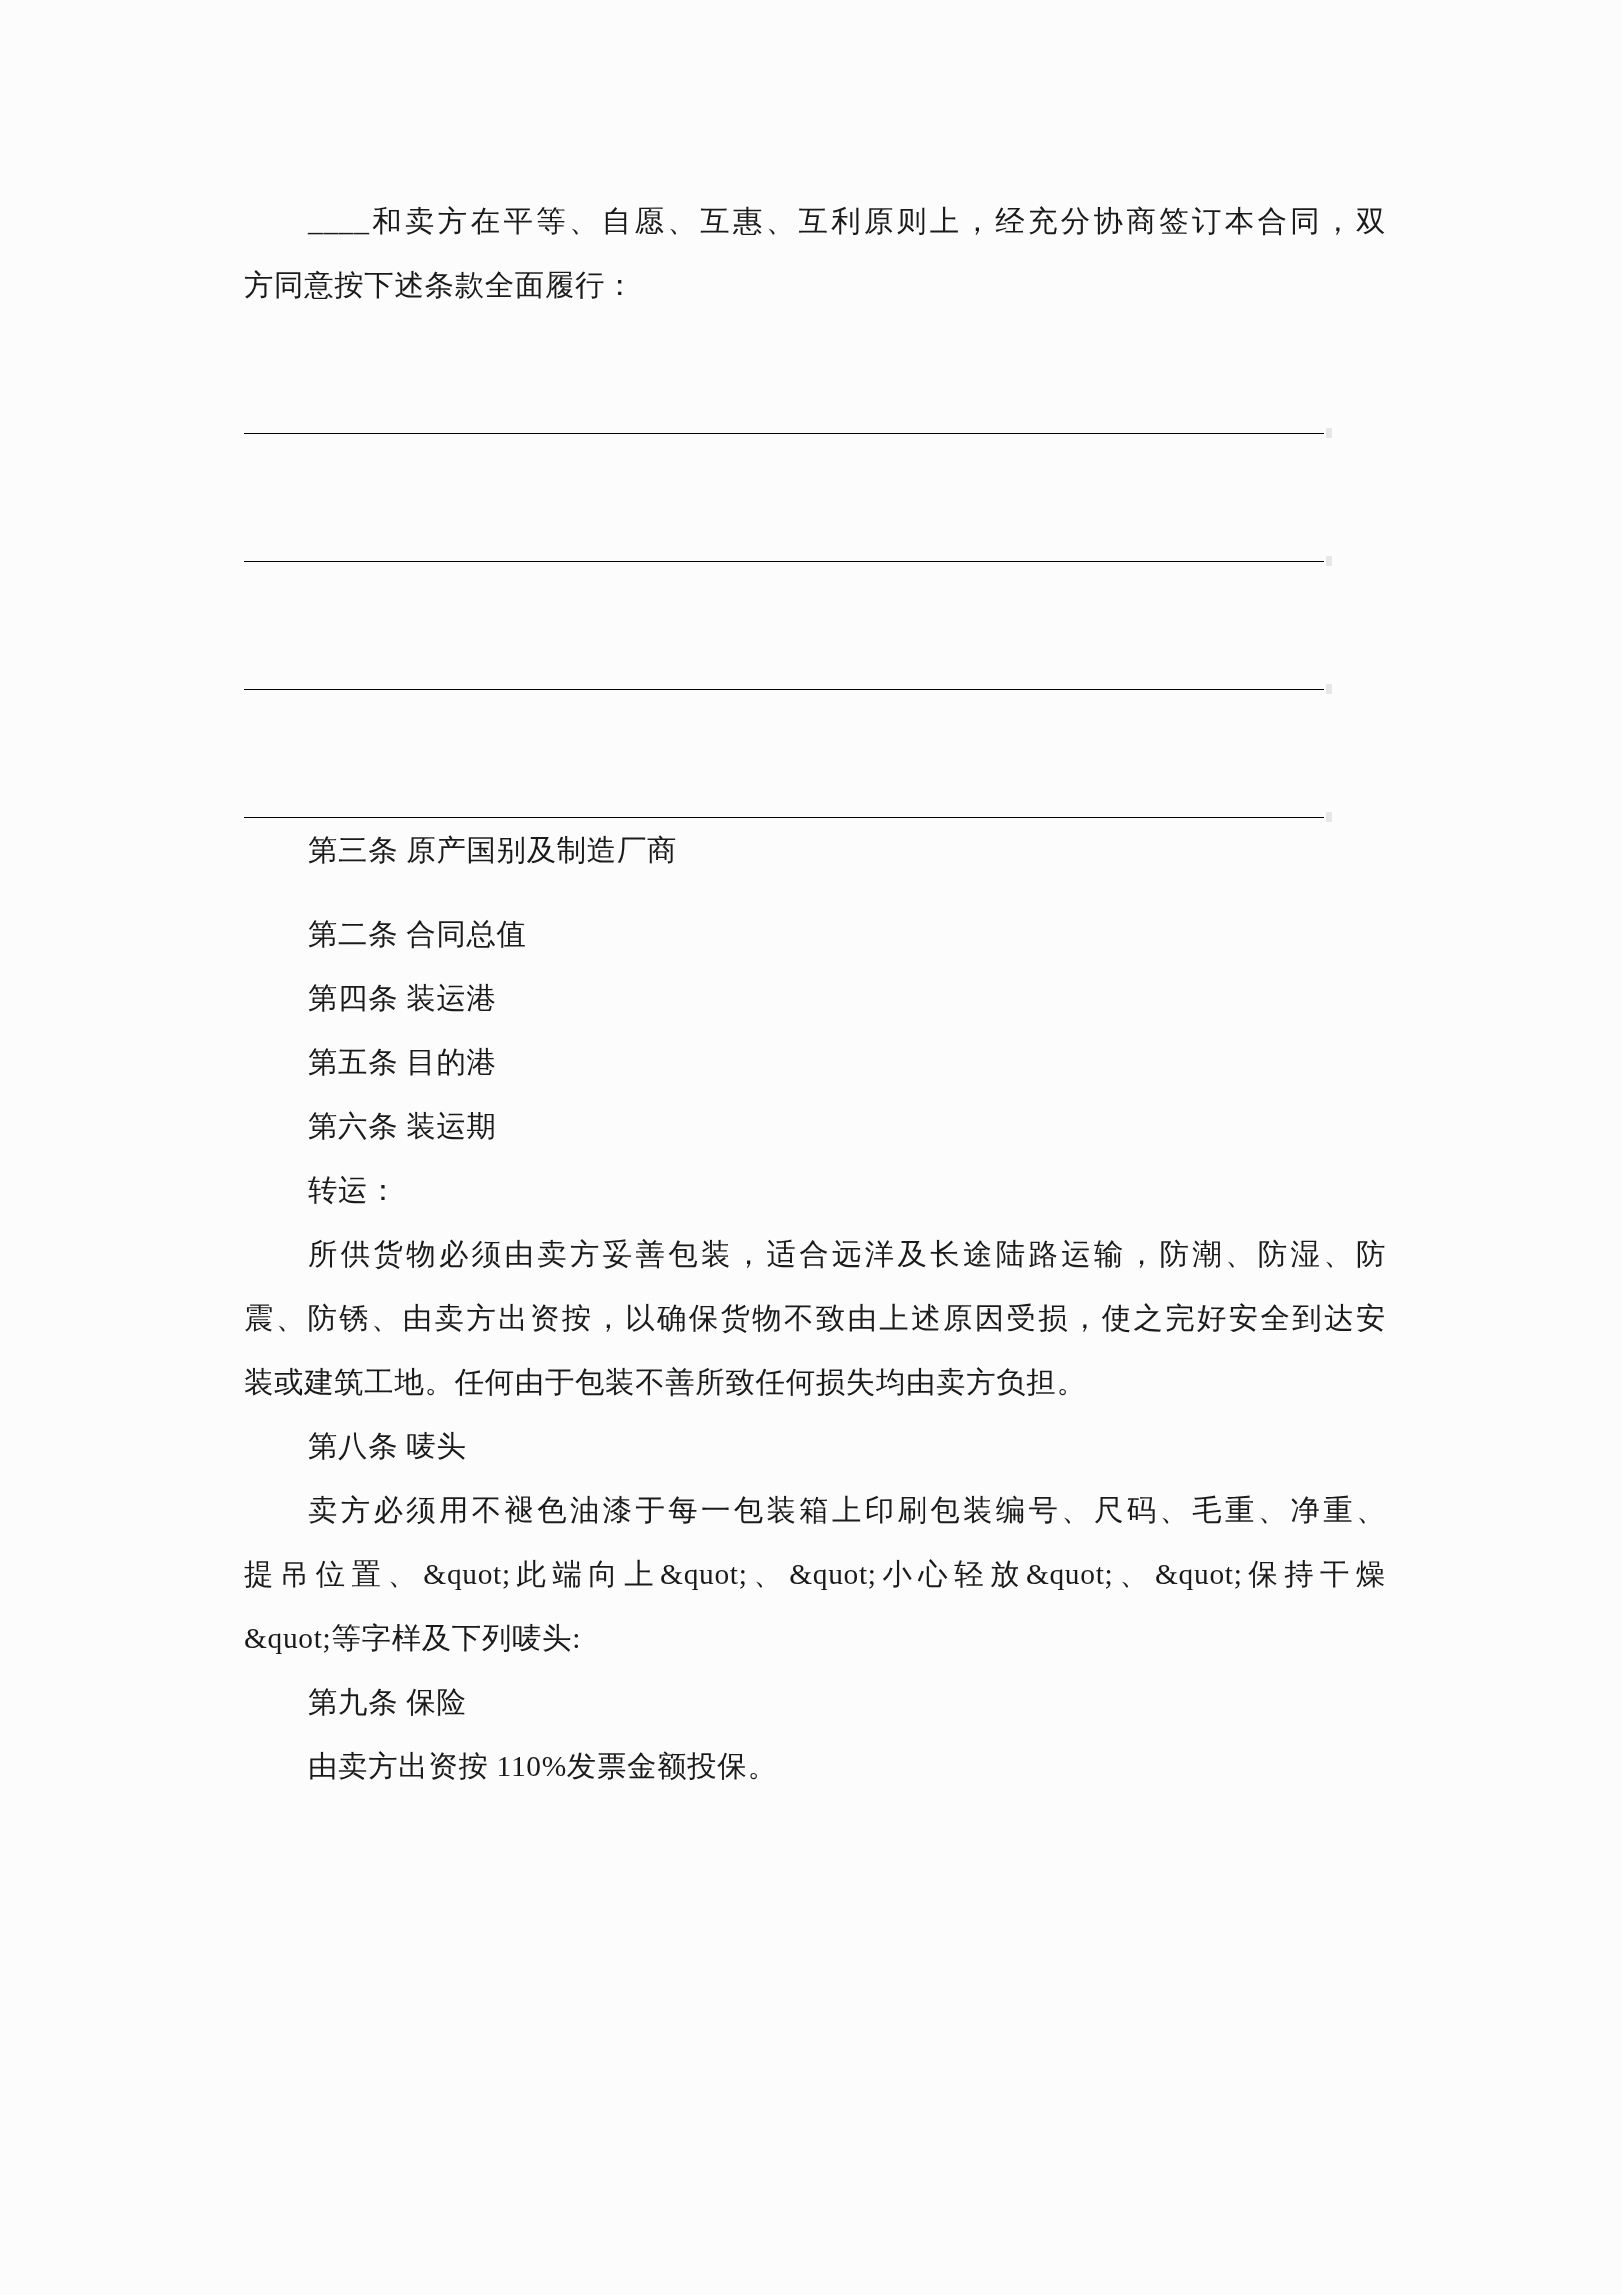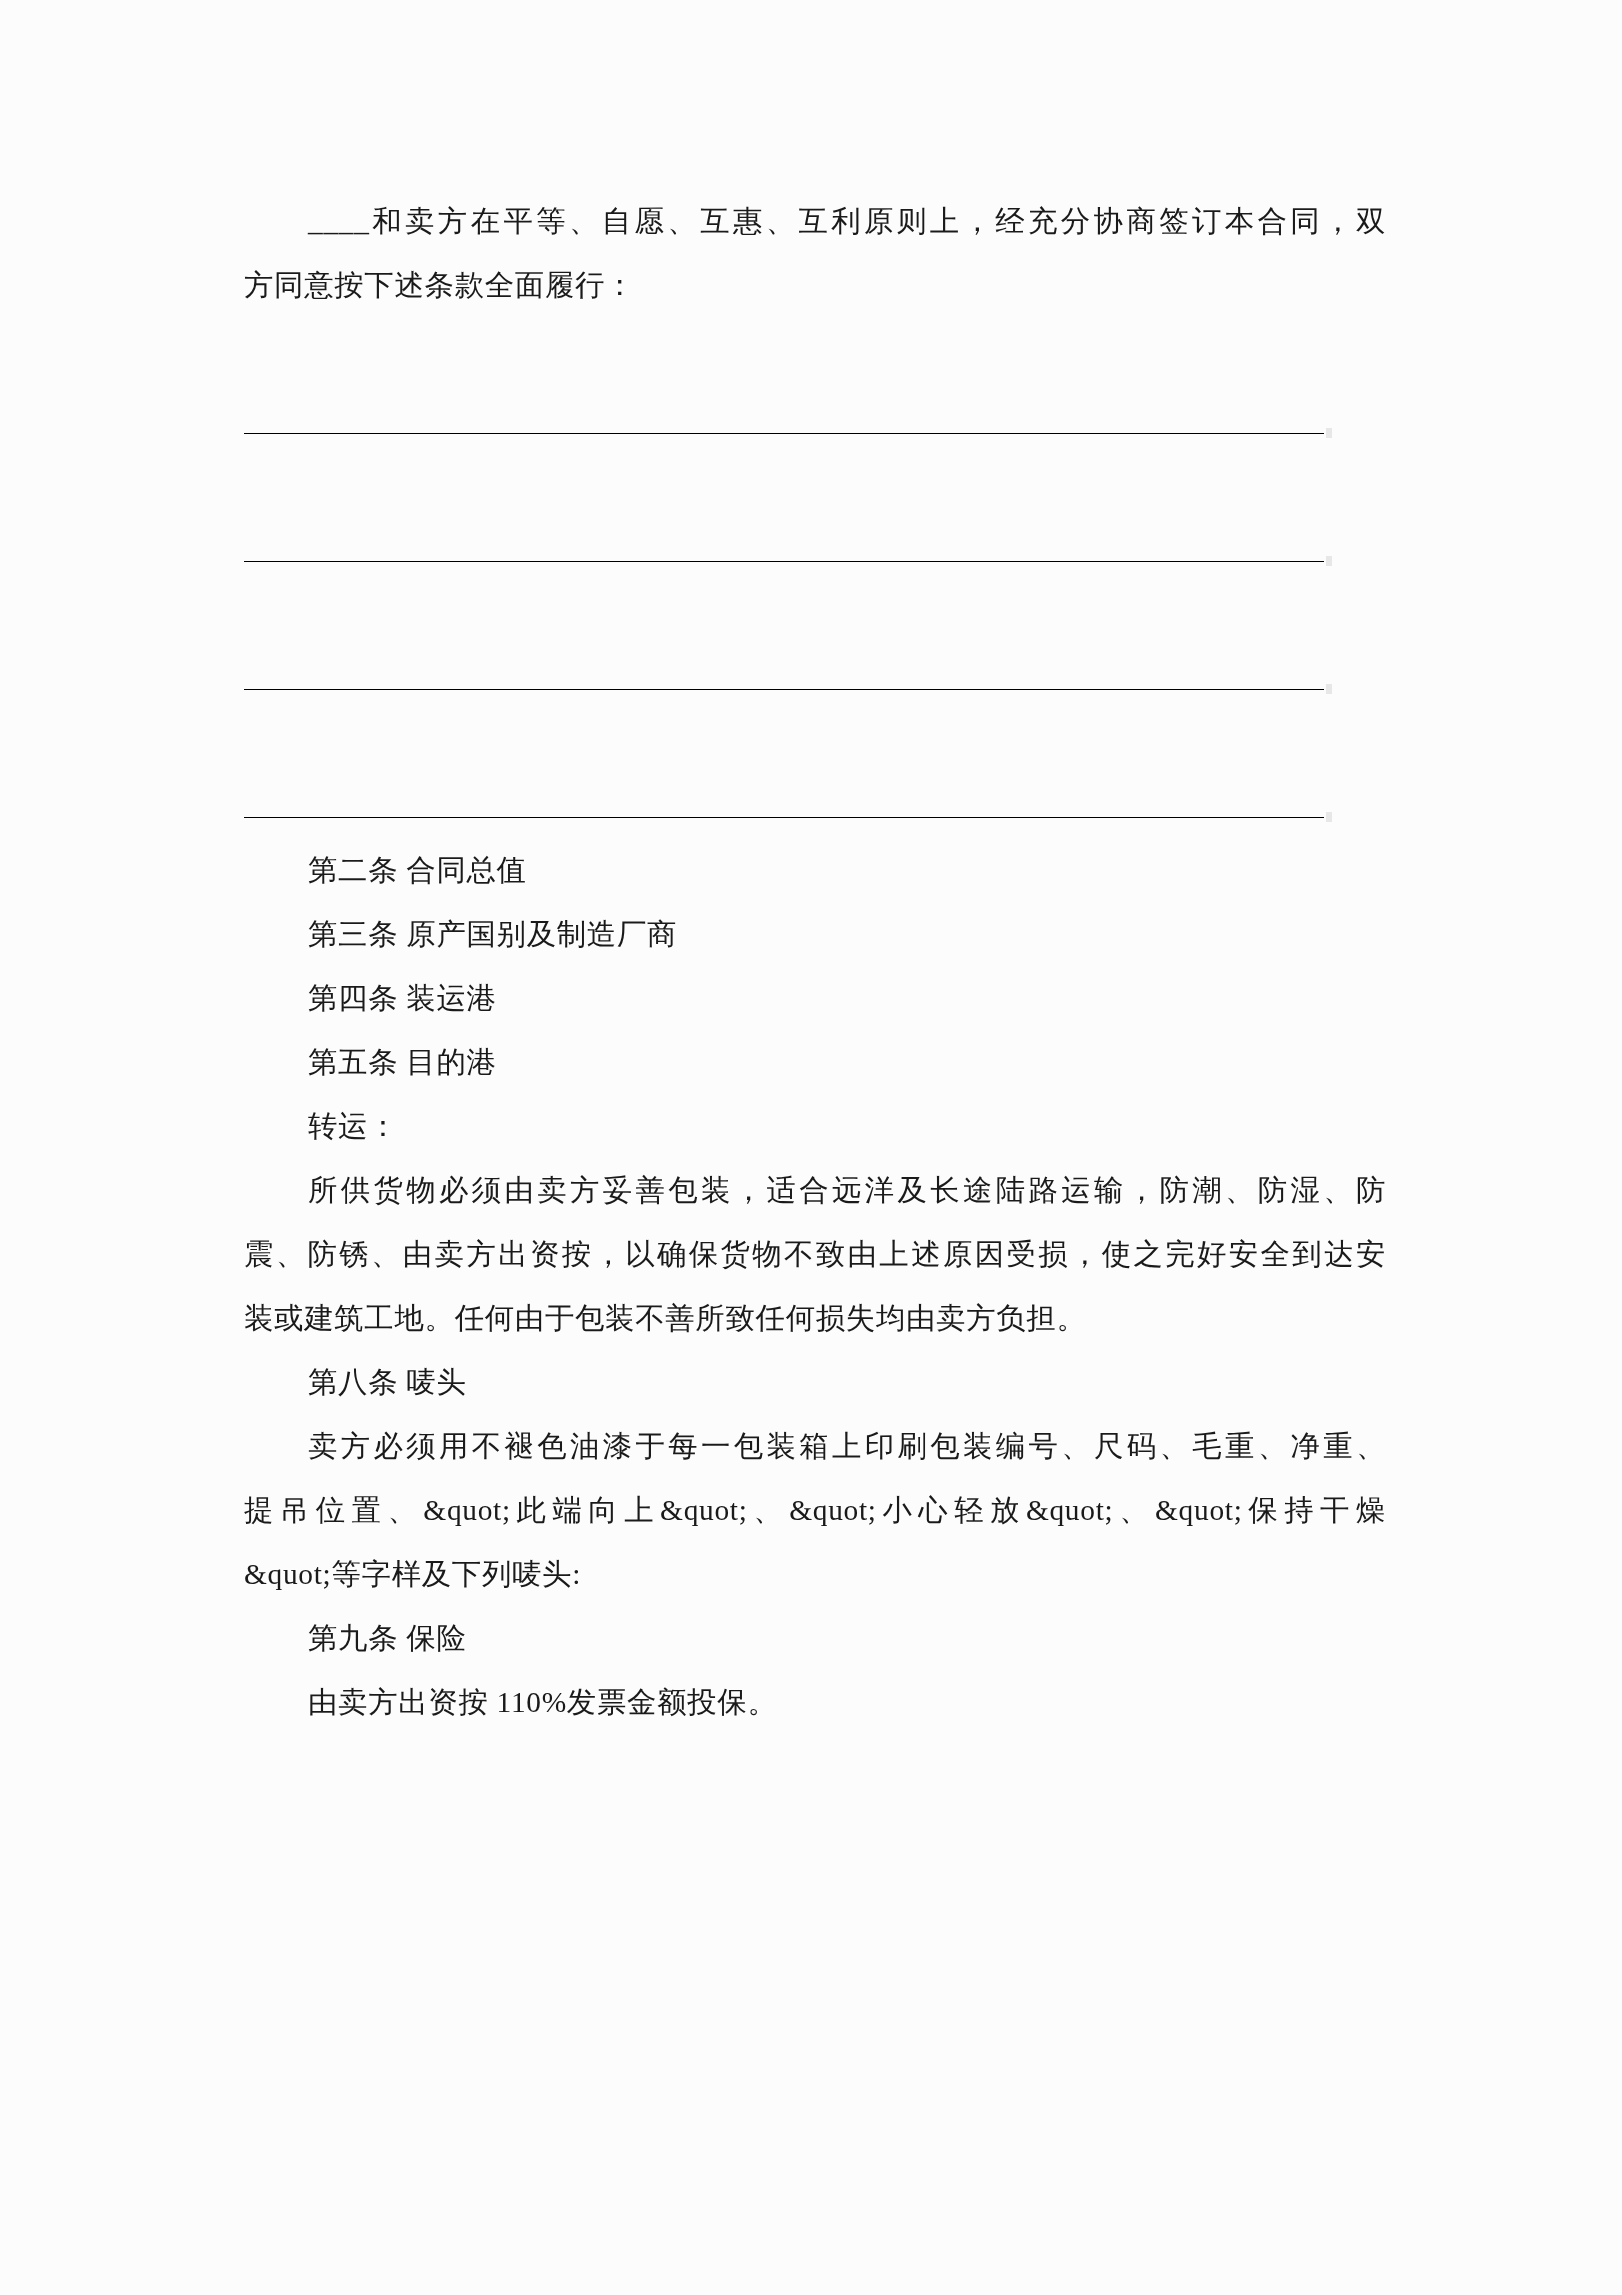--- a/index.html
+++ b/index.html
@@ -68,24 +68,25 @@
           <span class="cell-end-mark"></span>
         </div>
       <div class="table-row rest">
           <span class="cell-end-mark"></span>
         </div>
       <div class="table-row rest">
           <span class="cell-end-mark"></span>
         </div>
     </div>
 
+    <div class="line indent">第三条 原产国别及制造厂商</div>
     <div class="line indent after-table">第二条 合同总值</div>
-    <div class="line indent">第三条 原产国别及制造厂商</div>
     <div class="line indent">第四条 装运港</div>
     <div class="line indent">第五条 目的港</div>
+    <div class="line indent">第六条 装运期</div>
     <div class="line indent">转运：</div>
     <div class="line indent fill">所供货物必须由卖方妥善包装，适合远洋及长途陆路运输，防潮、防湿、防</div>
     <div class="line fill">震、防锈、由卖方出资按，以确保货物不致由上述原因受损，使之完好安全到达安</div>
     <div class="line">装或建筑工地。任何由于包装不善所致任何损失均由卖方负担。</div>
     <div class="line indent">第八条 唛头</div>
     <div class="line indent fill">卖方必须用不褪色油漆于每一包装箱上印刷包装编号、尺码、毛重、净重、</div>
     <div class="line fill">提吊位置、&amp;quot;此端向上&amp;quot;、&amp;quot;小心轻放&amp;quot;、&amp;quot;保持干燥</div>
     <div class="line">&amp;quot;等字样及下列唛头:</div>
     <div class="line indent">第九条 保险</div>
     <div class="line indent">由卖方出资按 110%发票金额投保。</div>

